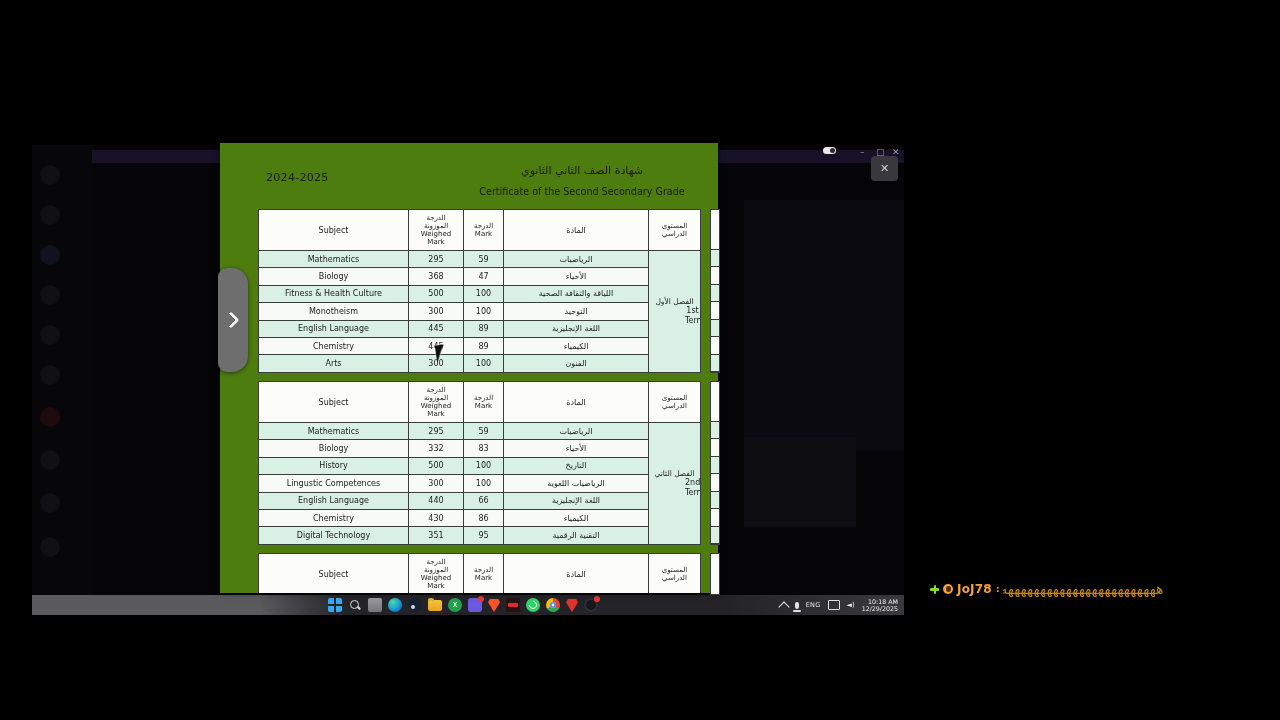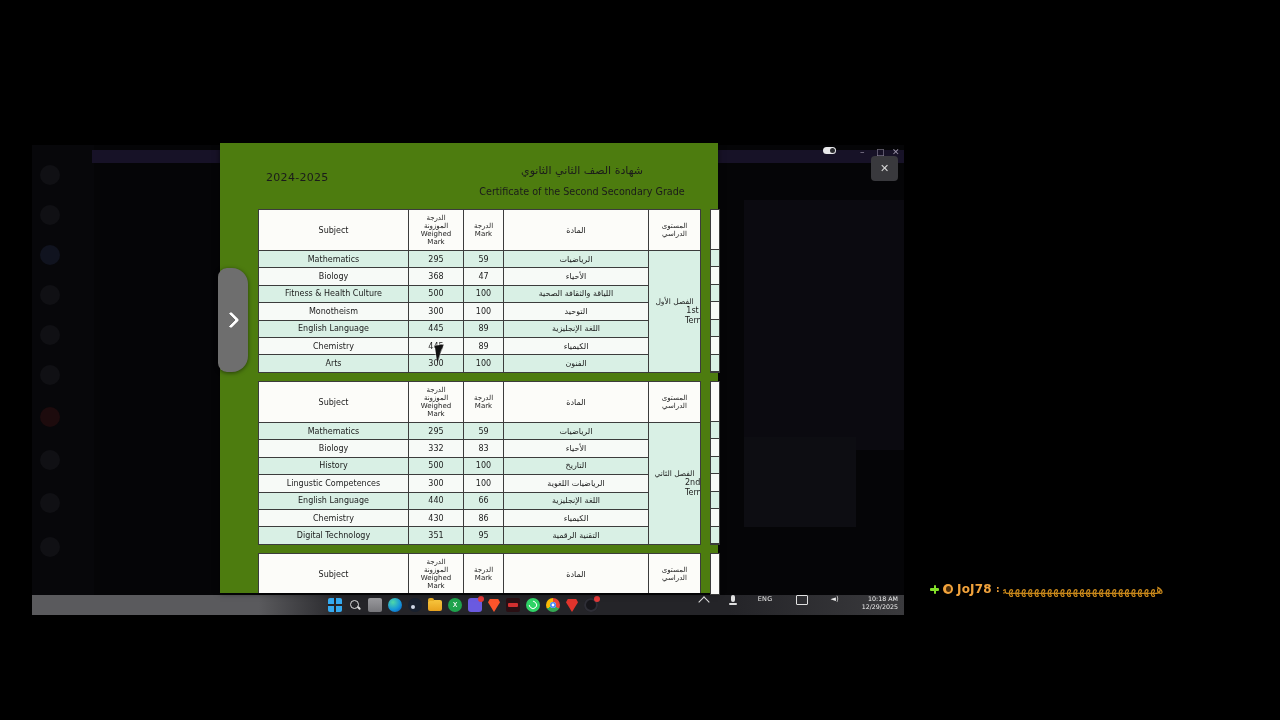--- a/index.html
+++ b/index.html
@@ -44,21 +44,21 @@
   .ic-media{background:#2a0f13;border-radius:2px;}
   .ic-media::after{content:"";position:absolute;left:2px;top:5px;width:10px;height:4px;background:#d32f2f;border-radius:1px;}
   .ic-whatsapp{border-radius:50%;background:#2fd366;}
   .ic-whatsapp::after{content:"";position:absolute;left:3px;top:3px;width:6px;height:6px;border:1.7px solid #fff;border-radius:50%;border-left-color:transparent;transform:rotate(45deg);}
   .ic-chrome{border-radius:50%;background:conic-gradient(#ea4335 0 120deg,#34a853 120deg 240deg,#fbbc05 240deg 360deg);}
   .ic-chrome::after{content:"";position:absolute;left:4px;top:4px;width:6px;height:6px;border-radius:50%;background:#fff;box-shadow:inset 0 0 0 1.6px #4285f4;}
   .ic-shield{width:12px;height:13px;background:#e0342c;clip-path:polygon(50% 100%,0 25%,15% 0,85% 0,100% 25%);margin-top:1px;}
   .ic-recorder{border-radius:50%;background:#16161b;box-shadow:inset 0 0 0 2px #2e2e36;}
   .ic-recorder::after{content:"";position:absolute;right:-2px;top:-2px;width:6px;height:6px;border-radius:50%;background:#e23a3a;}
 
-  .tb-tray{position:absolute;right:6px;top:0;height:20px;display:flex;gap:23px;color:#e9e9e9;}
+  .tb-tray{position:absolute;right:6px;top:0;height:20px;display:flex;align-items:center;gap:7px;color:#e9e9e9;}
   .tray-chevron{width:7px;height:7px;border-top:1.6px solid #e0e0e0;border-right:1.6px solid #e0e0e0;transform:rotate(-45deg);margin-top:3px;}
   .tray-mic{width:4px;height:7px;background:#e0e0e0;border-radius:2px;position:relative;}
   .tray-mic::after{content:"";position:absolute;left:-2px;bottom:-3px;width:8px;height:2px;background:#e0e0e0;border-radius:1px;}
   .tray-lang{font-size:6.5px;letter-spacing:.3px;}
   .tray-net{width:10px;height:8px;border:1.2px solid #e0e0e0;border-radius:1px;}
   .tray-vol{font-size:7px;line-height:8px;}
   .tray-clock{font-size:6.3px;line-height:7.5px;text-align:right;color:#f2f2f2;}
 
   
   .doc{position:absolute;left:220px;top:143px;width:498px;height:450px;background:#4d7c0f;overflow:hidden;box-shadow:0 0 6px rgba(0,0,0,.6);color:#1b1b1b;}

